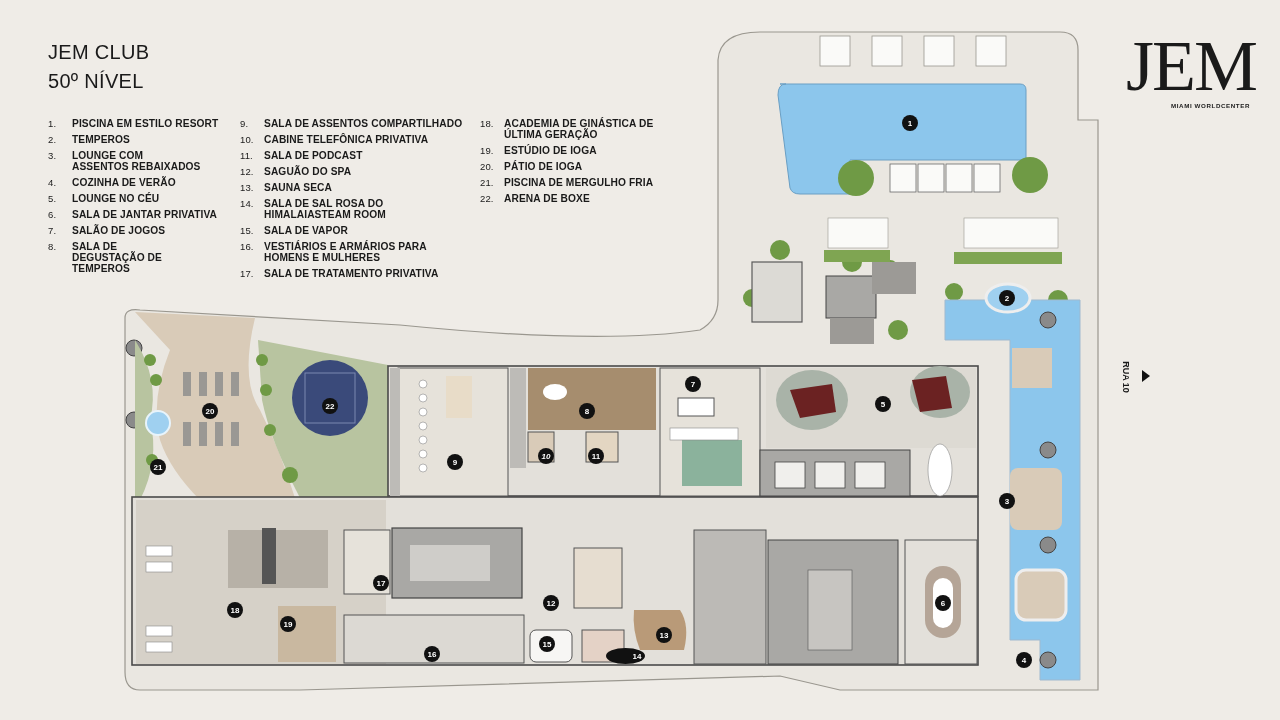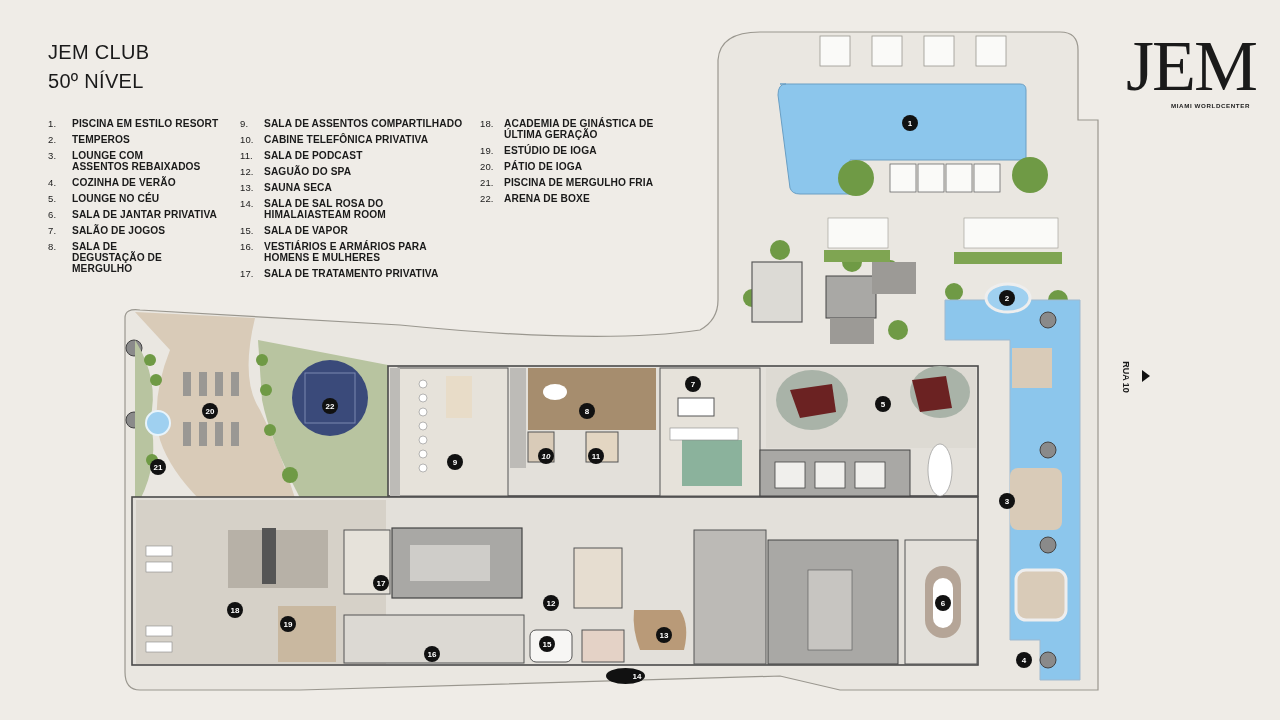--- a/index.html
+++ b/index.html
@@ -207,21 +207,21 @@
   <div class="legend-item">
       <span class="num">6.</span>
       <span>SALA DE JANTAR PRIVATIVA</span>
     </div>
   <div class="legend-item">
       <span class="num">7.</span>
       <span>SALÃO DE JOGOS</span>
     </div>
   <div class="legend-item">
       <span class="num">8.</span>
-      <span style="width:120px">SALA DE DEGUSTAÇÃO DE MERGULHO</span>
+      <span style="width:120px">SALA DE DEGUSTAÇÃO DE TEMPEROS</span>
     </div>
 </div>
 
 <div class="legend-col" style="left:240px;width:225px;">
   <div class="legend-item">
       <span class="num">9.</span>
       <span>SALA DE ASSENTOS COMPARTILHADO</span>
     </div>
   <div class="legend-item">
       <span class="num">10.</span>
@@ -297,21 +297,21 @@
     <div class="marker" style="left: 1016px; top: 652px;">4</div>
     <div class="marker" style="left: 875px; top: 396px;">5</div>
     <div class="marker" style="left: 935px; top: 595px;">6</div>
     <div class="marker" style="left: 685px; top: 376px;">7</div>
     <div class="marker" style="left: 579px; top: 403px;">8</div>
     <div class="marker" style="left: 447px; top: 454px;">9</div>
     <div class="marker" style="left: 538px; top: 448px; font-style: italic;">10</div>
     <div class="marker" style="left: 588px; top: 448px;">11</div>
     <div class="marker" style="left: 543px; top: 595px;">12</div>
     <div class="marker" style="left: 656px; top: 627px;">13</div>
-    <div class="marker" style="left: 606px; top: 668px; padding-left: 23px;">14</div>
+    <div class="marker" style="left: 606px; top: 648px; padding-left: 23px;">14</div>
     <div class="marker" style="left: 539px; top: 636px;">15</div>
     <div class="marker" style="left: 424px; top: 646px;">16</div>
     <div class="marker" style="left: 373px; top: 575px;">17</div>
     <div class="marker" style="left: 227px; top: 602px;">18</div>
     <div class="marker" style="left: 280px; top: 616px;">19</div>
     <div class="marker" style="left: 202px; top: 403px;">20</div>
     <div class="marker" style="left: 150px; top: 415px; margin-top: 44px;">21</div>
     <div class="marker" style="left: 322px; top: 390px; margin-top: 8px;">22</div>
   </div>
 

